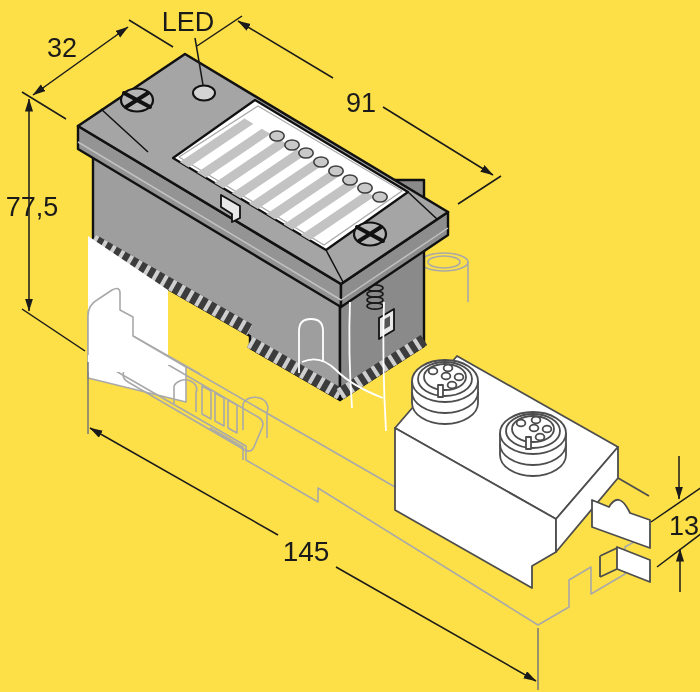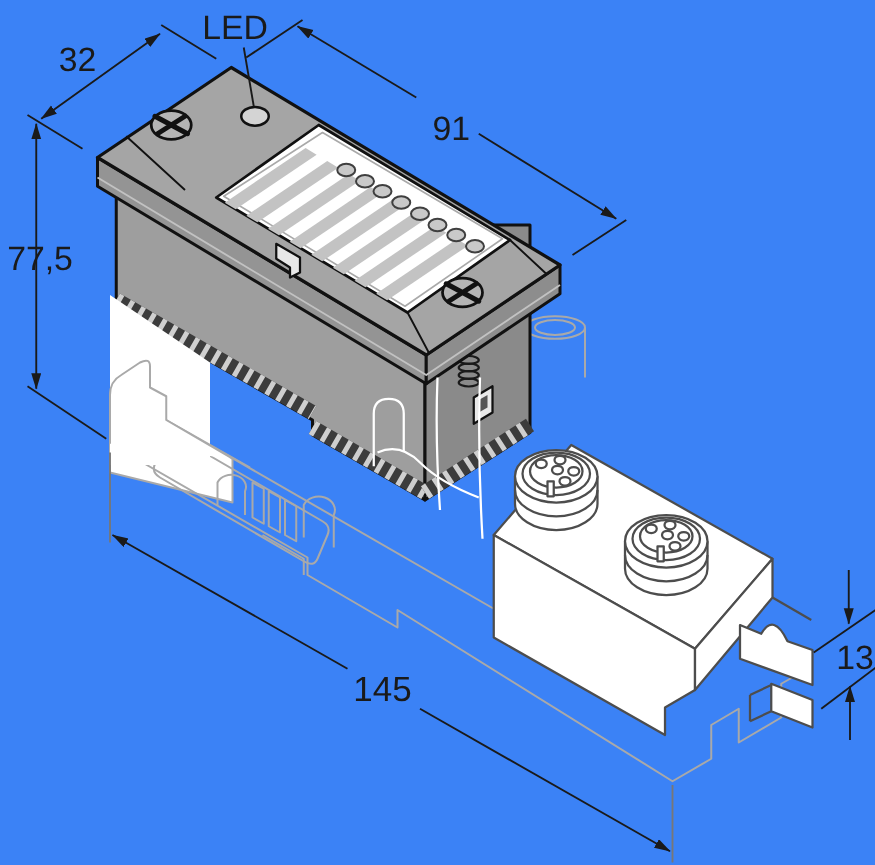--- a/index.html
+++ b/index.html
@@ -1,16 +1,16 @@
 <!DOCTYPE html>
 <html><head>
 <meta charset="utf-8">
 <style>
   html,body{margin:0;padding:0;background:#ffffff;}
-  .stage{position:relative;width:700px;height:692px;background:#3b82f6;overflow:hidden;}
+  .stage{position:relative;width:700px;height:692px;background:#fde047;overflow:hidden;}
   svg{display:block;}
   text{font-family:"Liberation Sans","DejaVu Sans",sans-serif;}
   .dim-text{font-size:27px;fill:#1a1a1a;}
   .dim-text-lg{font-size:28px;fill:#1a1a1a;}
 </style>
 </head>
 <body>
 
 <div class="stage">
 <svg width="700" height="692" viewBox="0 0 700 692">

